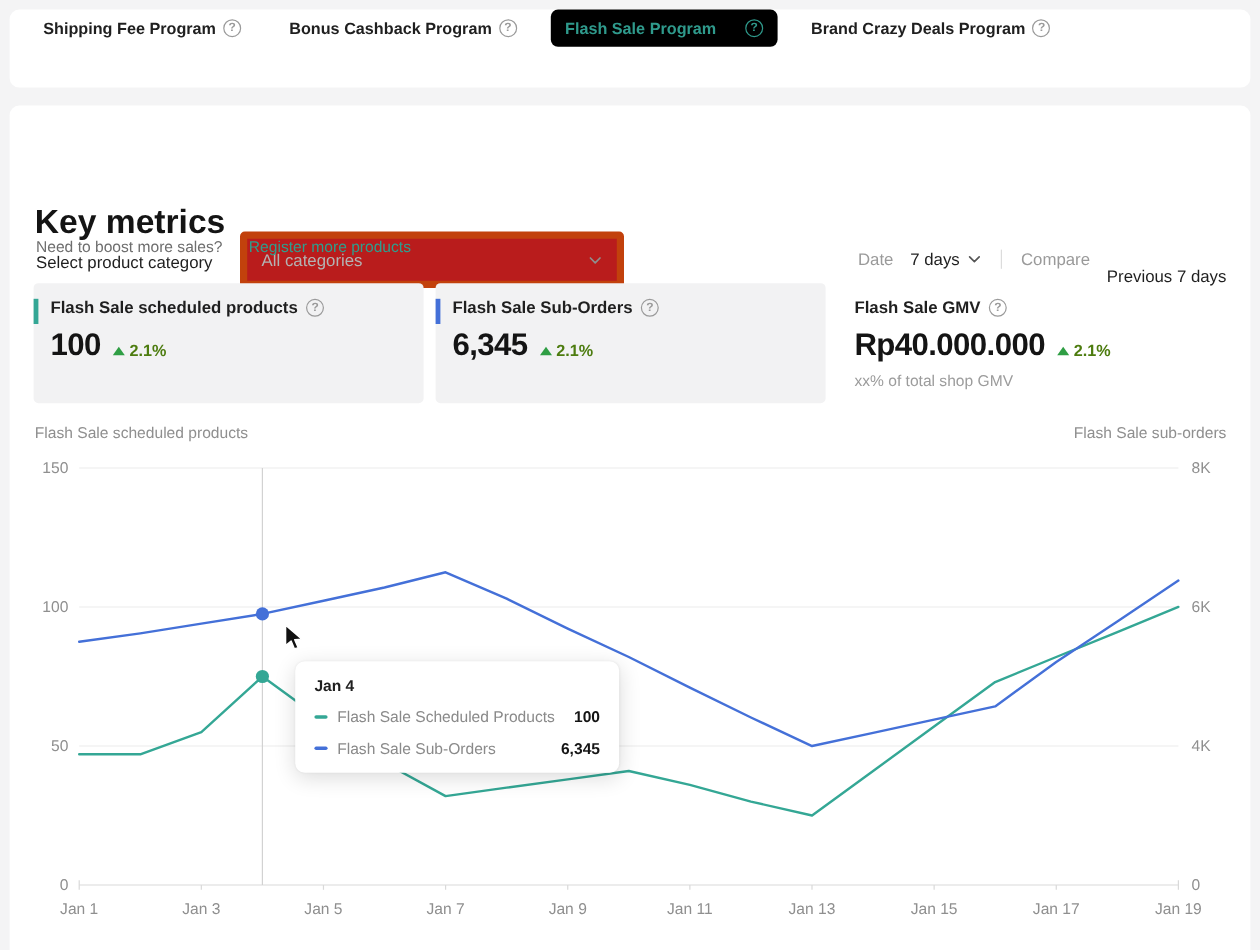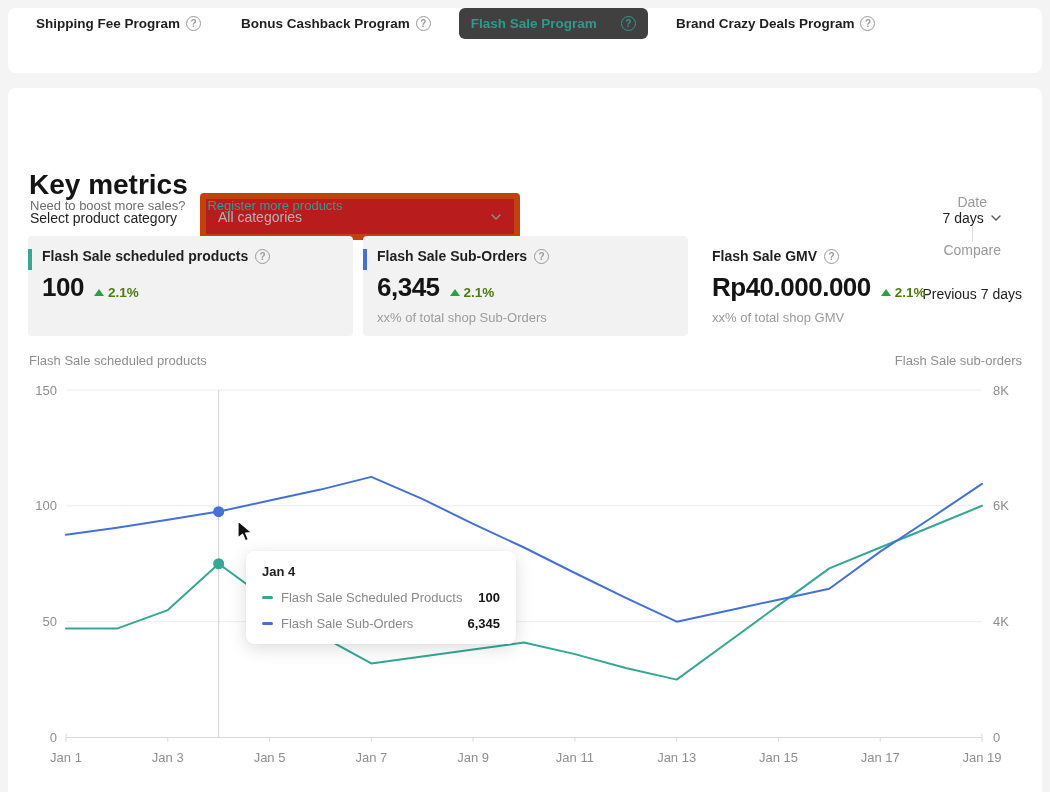--- a/index.html
+++ b/index.html
@@ -17,21 +17,21 @@
   .tab {
     display: flex; align-items: center; gap: 6px;
     padding: 8px 12px; border-radius: 6px; cursor: pointer;
     font-size: 13.5px; font-weight: 700; color: #1f1f1f;
   }
   .qicon {
     width: 15px; height: 15px; border: 1.2px solid #9a9a9a; border-radius: 50%;
     display: inline-flex; align-items: center; justify-content: center;
     font-size: 10px; font-weight: 700; color: #9a9a9a; flex: 0 0 auto;
   }
-  .tab.active { background: #404040; color: #2f9a8c; gap: 24px; }
+  .tab.active { background: #000000; color: #2f9a8c; gap: 24px; }
   .tab.active .qicon { border-color: #2f9a8c; color: #2f9a8c; }
 
   .main-card {
     position: absolute; left: 8px; top: 88px; width: 1034px; height: 704px;
     background: #fff; border-radius: 8px 8px 0 0;
   }
   .cat-label { position: absolute; left: 22px; top: 122px; font-size: 14px; }
   .select {
     position: absolute; left: 192px; top: 105px; width: 320px; height: 47px;
     border: 6px solid #c2410c; border-radius: 4px; background: #b91c1c;
@@ -39,21 +39,21 @@
   }
   .select .placeholder { font-size: 14px; color: #b3b3b3; flex: 1; }
   .chev { width: 12px; height: 12px; flex: 0 0 auto; }
 
   .page-title { position: absolute; left: 21px; top: 81px; font-size: 28px; font-weight: 700; color: #141414; }
   .subtitle { position: absolute; left: 22px; top: 110px; font-size: 13px; color: #6e6e6e; }
   .subtitle a { color: #2e9e8e; text-decoration: none; cursor: pointer; margin-left: 22px; }
 
   .date-controls {
     position: absolute; right: 20px; top: 106px;
-    display: flex; align-items: center; gap: 0; font-size: 14px; flex-direction: column;
+    display: flex; align-items: center; gap: 14px; font-size: 14px;
   }
   .date-controls .muted { color: #9a9a9a; }
   .range-select { display: flex; align-items: center; gap: 6px; cursor: pointer; font-weight: 400; }
   .vdiv { width: 1px; height: 16px; background: #dcdcdc; margin: 0 2px; }
   .compare-value { cursor: pointer; margin-top: 28px; }
 
   .cards { position: absolute; left: 20px; top: 148px; display: flex; gap: 10px; }
   .mcard {
     position: relative; width: 325px; height: 100px;
     background: #f2f2f3; border-radius: 4px; padding: 12px 14px 0 14px;
@@ -158,21 +158,20 @@
         <span>Flash Sale Sub-Orders</span>
         <span class="qicon">?</span>
       </div>
       <div class="mcard-value-row">
         <span class="mcard-value">6,345</span>
         <span class="delta">
           <span class="tri-up"></span>
           <span>2.1%</span>
         </span>
       </div>
-      <div class="mcard-sub">xx% of total shop Sub-Orders</div>
     </div>
     <div class="mcard plain">
       <div class="mcard-title">
         <span>Flash Sale GMV</span>
         <span class="qicon">?</span>
       </div>
       <div class="mcard-value-row">
         <span class="mcard-value">Rp40.000.000</span>
         <span class="delta">
           <span class="tri-up"></span>

